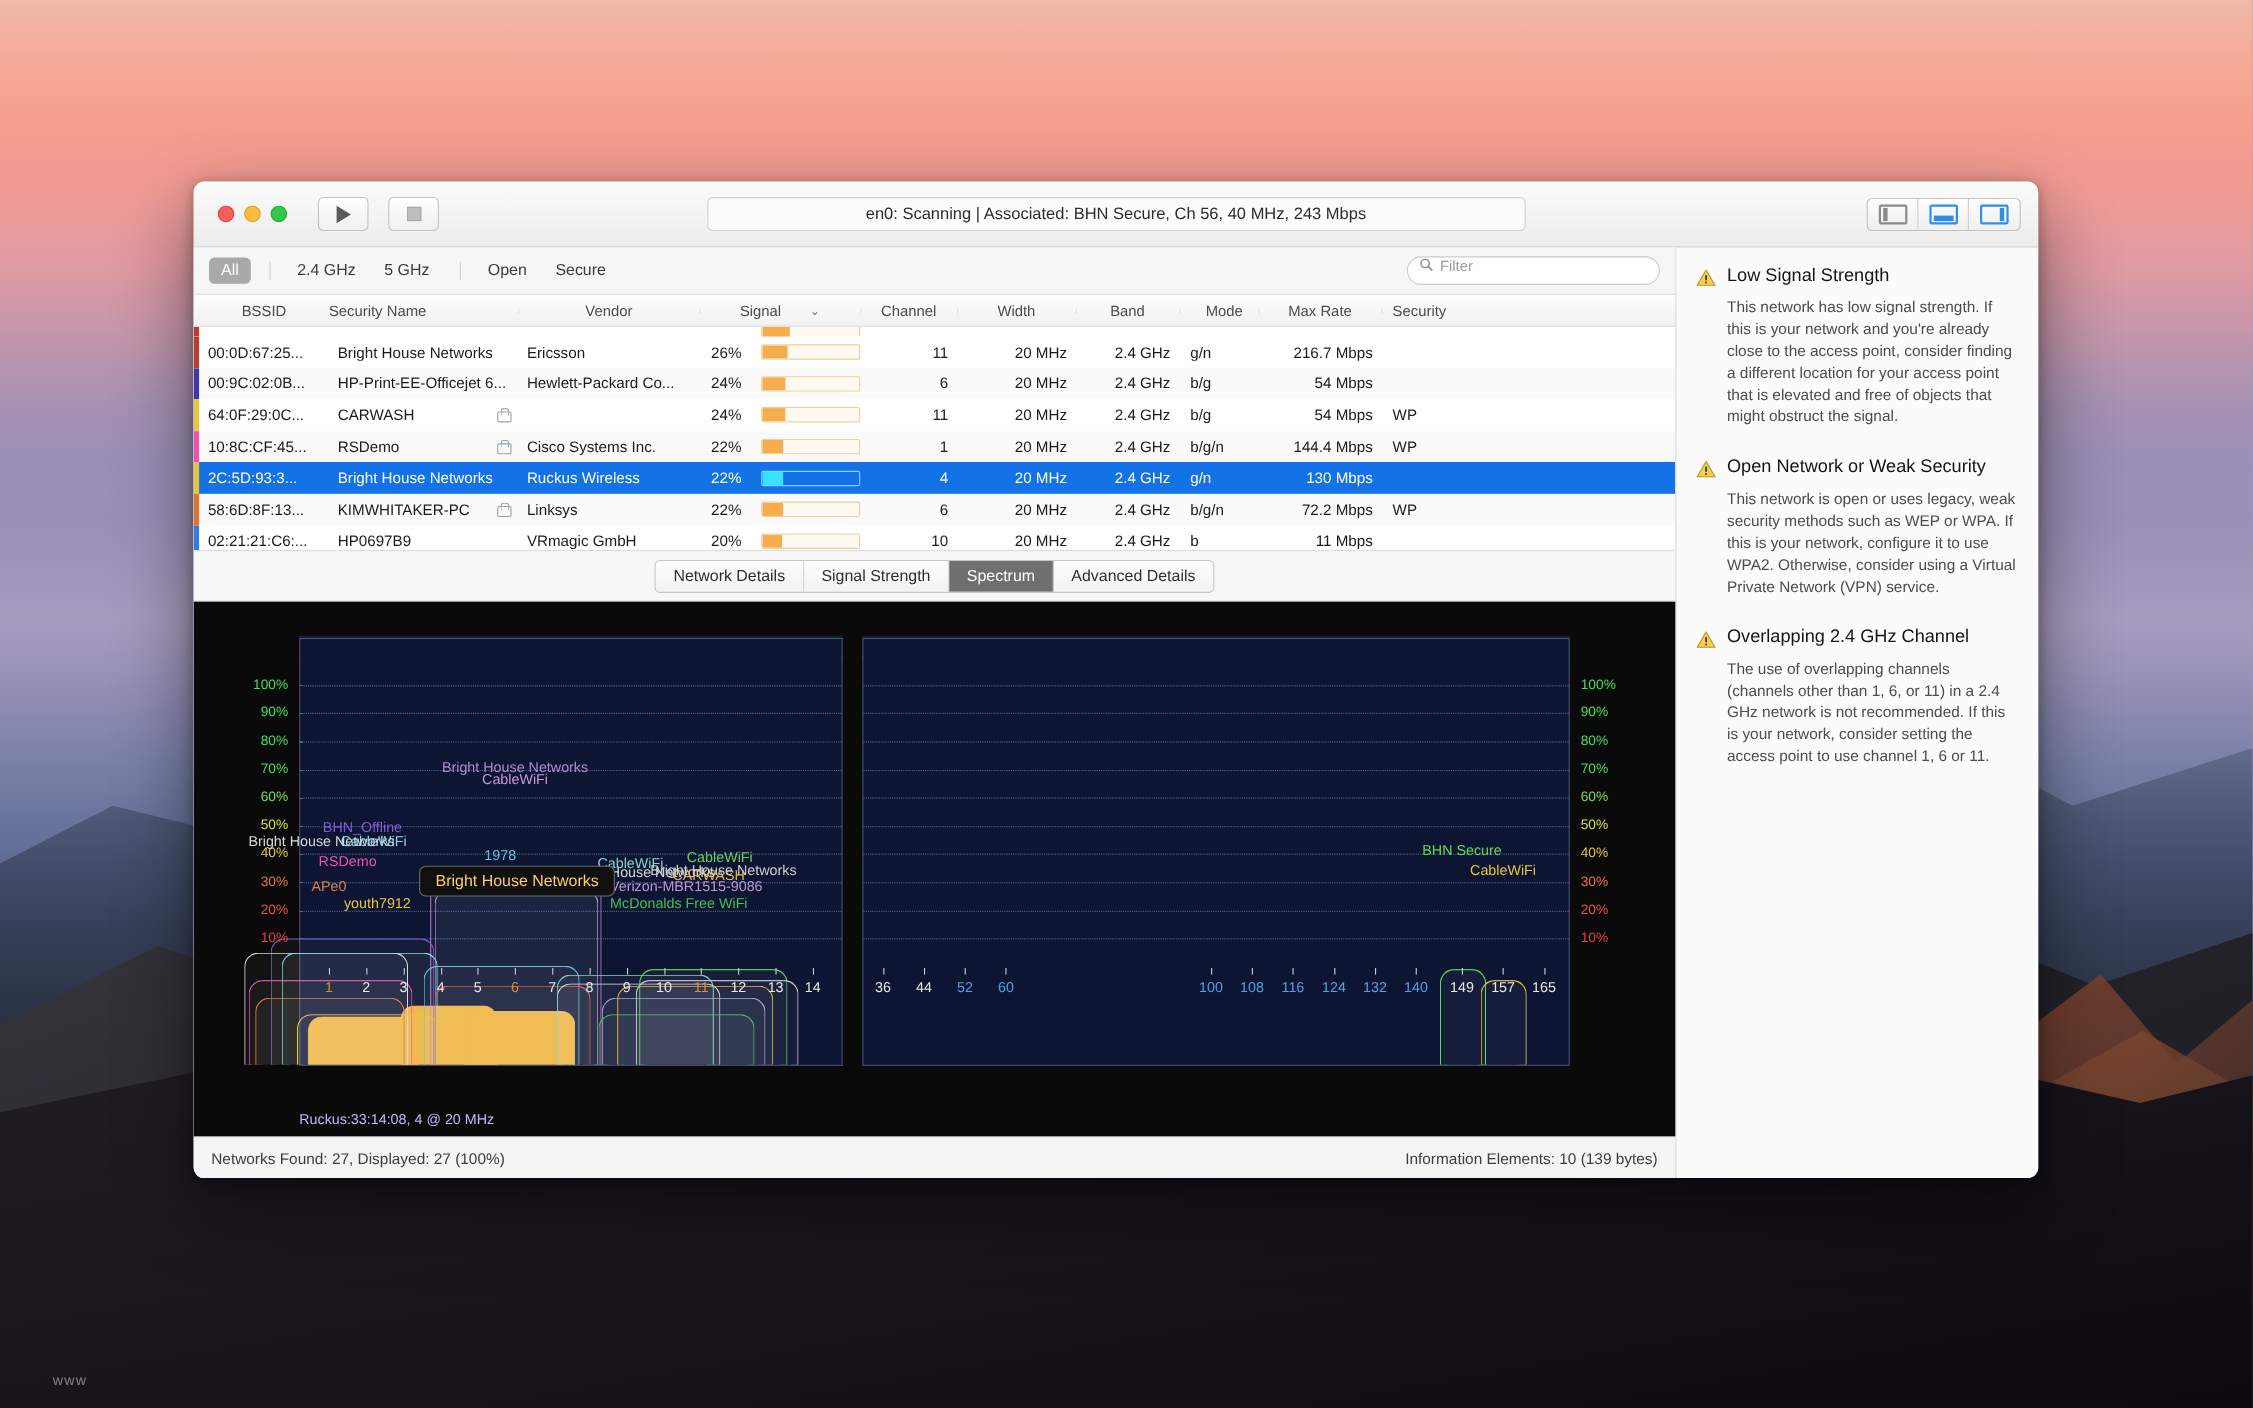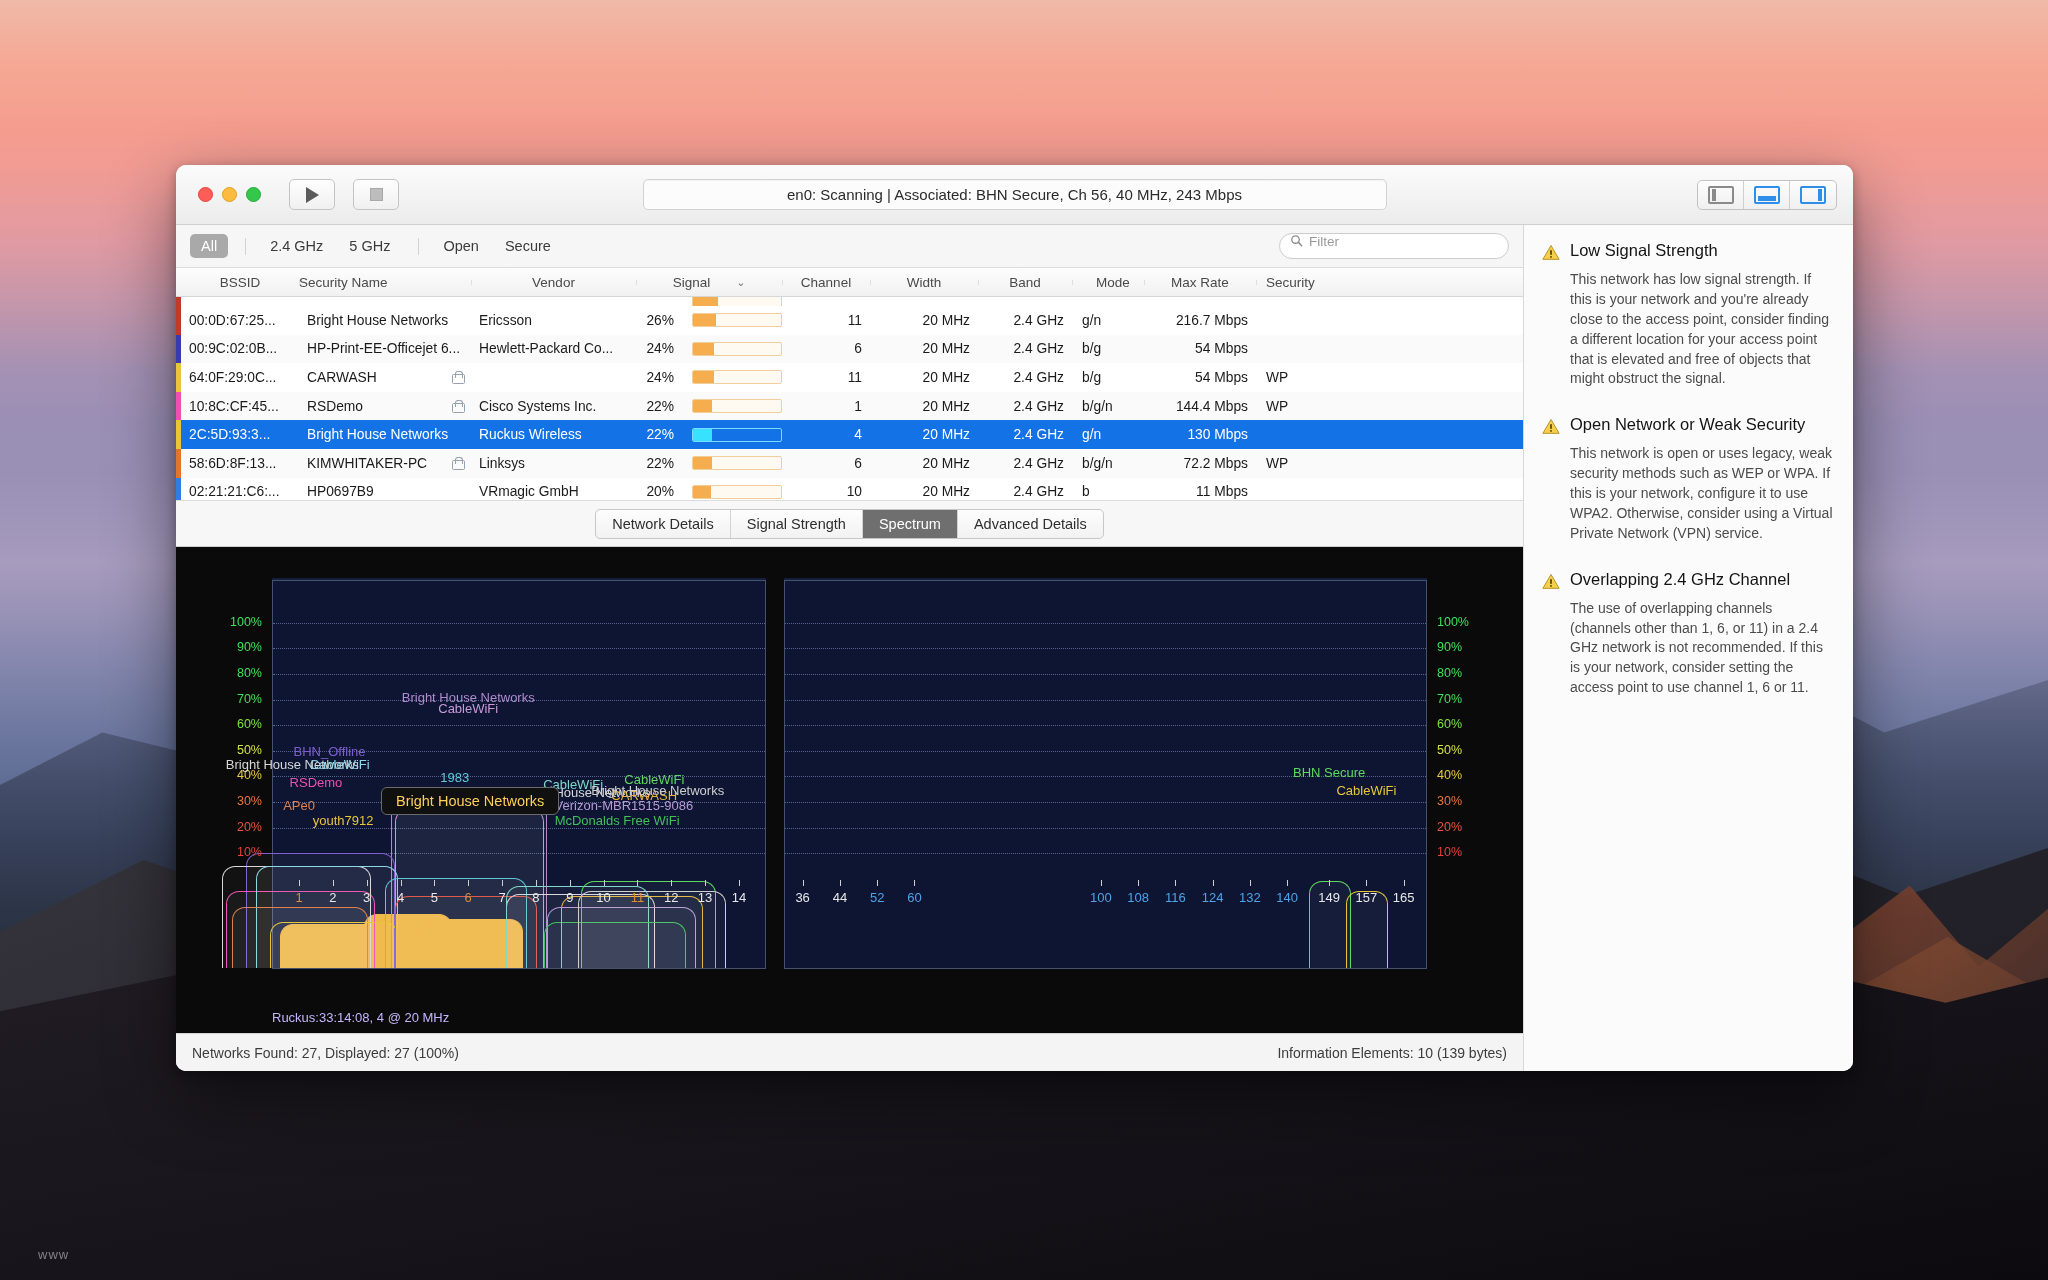--- a/index.html
+++ b/index.html
@@ -55,21 +55,21 @@
       74% 40%, 86% 30%, 100% 42%, 100% 100%, 0% 100%);
     opacity: .8;
   }
   #mtn-near {
     position: absolute; left: 0; right: 0; top: 860px; height: 420px;
     background: linear-gradient(170deg, #241f27 0%, #17141b 55%, #0c0a0f 100%);
     clip-path: polygon(0% 36%, 10% 26%, 19% 34%, 28% 20%, 38% 30%, 47% 18%,
       57% 28%, 66% 22%, 76% 32%, 86% 24%, 95% 34%, 100% 28%, 100% 100%, 0% 100%);
   }
   #wm {
-    position: absolute; left: 38px; bottom: 18px;
+    position: absolute; left: 48px; bottom: 18px;
     font-size: 13px; color: rgba(255,255,255,.45);
     letter-spacing: 1px; font-family: "Liberation Sans", sans-serif;
   }
 
   
   #window {
     position: absolute;
     left: 176px; top: 165px; width: 1677px; height: 906px;
     background: #f6f6f6;
     border-radius: 10px;
@@ -700,21 +700,21 @@
             <div class="xaxis-tick" style="left: 1227.7px; top: 333px;"></div>
             <div class="xlabel" style="left: 1227.7px; top: 343px;">165</div>
             <div class="aplabel" style="color: rgb(176, 138, 208); left: 292.247px; top: 143.292px;">Bright House Networks</div>
             <div class="aplabel" style="color: rgb(199, 154, 216); left: 292.247px; top: 153.544px;">CableWiFi</div>
             <div class="aplabel" style="color: rgb(127, 95, 208); left: 153.521px; top: 197.111px;">BHN_Offline</div>
             <div class="aplabel" style="color: rgb(239, 79, 176); left: 139.986px; top: 227.865px;">RSDemo</div>
             <div class="aplabel" style="color: rgb(216, 216, 216); left: 116.301px; top: 209.925px;">Bright House Networks</div>
             <div class="aplabel" style="color: rgb(143, 216, 232); left: 163.671px; top: 209.925px;">CableWiFi</div>
             <div class="aplabel" style="color: rgb(224, 128, 79); left: 123.068px; top: 250.93px;">APe0</div>
             <div class="aplabel" style="color: rgb(232, 198, 58); left: 167.055px; top: 266.307px;">youth7912</div>
-            <div class="aplabel" style="color: rgb(95, 200, 216); left: 278.712px; top: 222.739px;">1983</div>
+            <div class="aplabel" style="color: rgb(95, 200, 216); left: 278.712px; top: 222.739px;">1978</div>
             <div class="aplabel" style="color: rgb(224, 90, 74); left: 288.863px; top: 240.679px;">LukeDirect-Seo</div>
             <div class="aplabel" style="color: rgb(216, 216, 216); left: 407.288px; top: 238.116px;">Bright House Networks</div>
             <div class="aplabel" style="color: rgb(127, 216, 200); left: 397.137px; top: 230.428px;">CableWiFi</div>
             <div class="aplabel" style="color: rgb(184, 154, 216); left: 447.89px; top: 250.93px;">Verizon-MBR1515-9086</div>
             <div class="aplabel" style="color: rgb(63, 192, 90); left: 441.123px; top: 266.307px;">McDonalds Free WiFi</div>
             <div class="aplabel" style="color: rgb(232, 180, 58); left: 468.192px; top: 240.679px;">CARWASH</div>
             <div class="aplabel" style="color: rgb(95, 216, 95); left: 478.342px; top: 225.302px;">CableWiFi</div>
             <div class="aplabel" style="color: rgb(207, 207, 207); left: 481.726px; top: 235.553px;">Bright House Networks</div>
             <div class="aplabel" style="color: rgb(95, 216, 95); left: 1153.15px; top: 217.614px;">BHN Secure</div>
             <div class="aplabel" style="color: rgb(232, 198, 58); left: 1190.43px; top: 235.553px;">CableWiFi</div>

